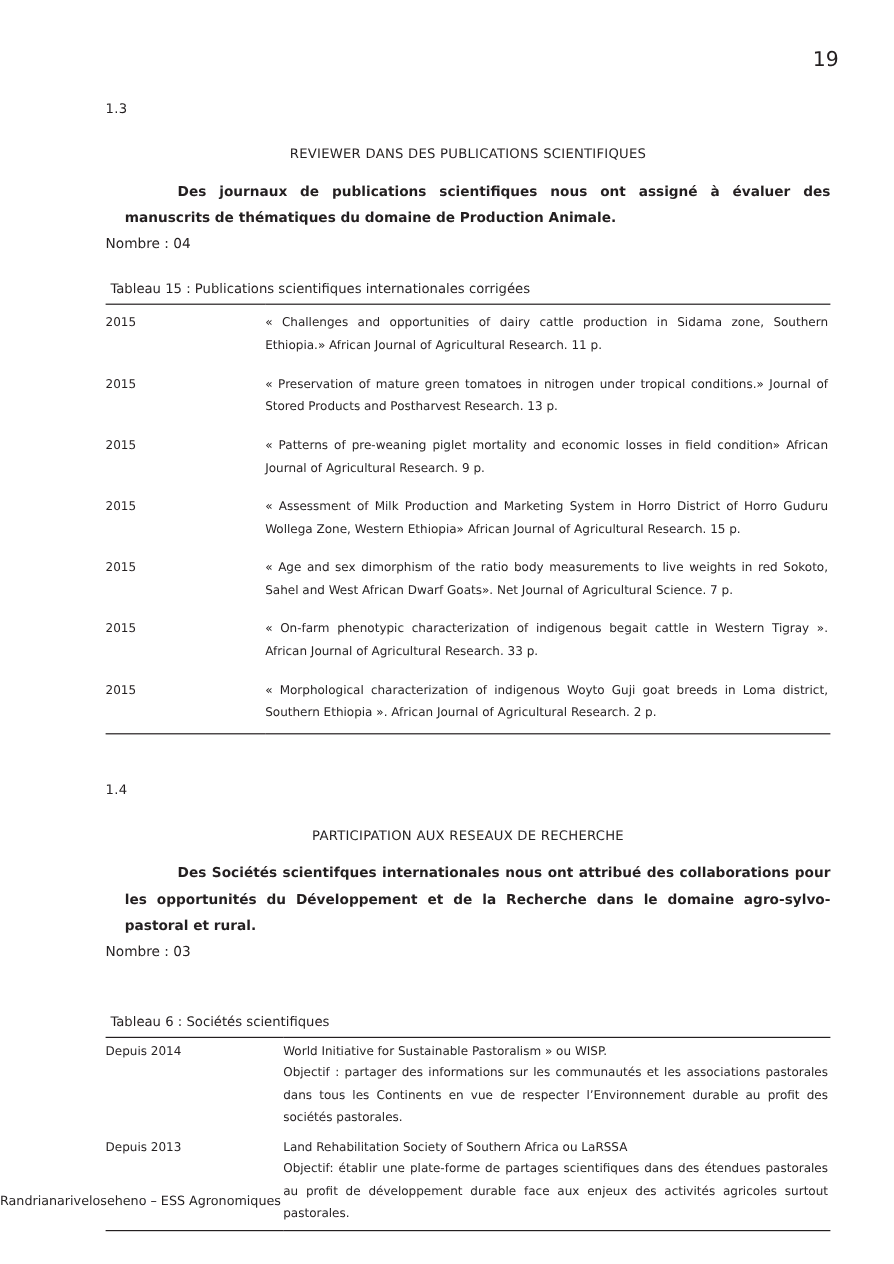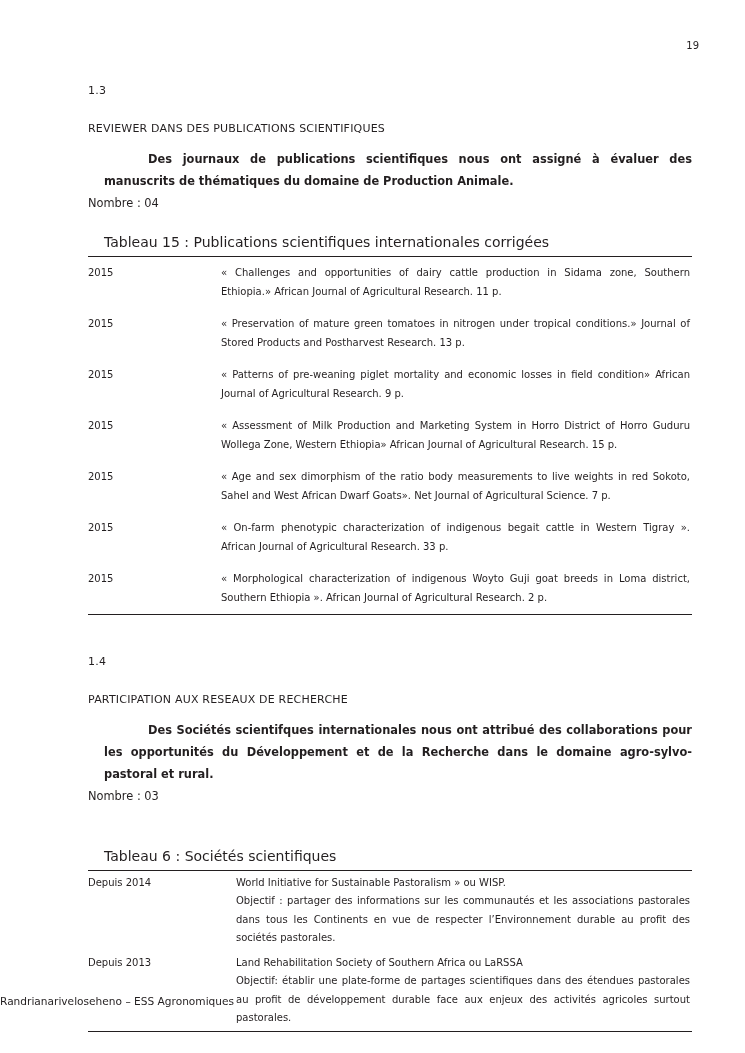--- a/index.html
+++ b/index.html
@@ -19,21 +19,21 @@
     position: relative;
     width: 745px;
     height: 1053px;
     box-sizing: border-box;
     padding: 0;
   }
   .page-number {
     position: absolute;
     top: 40px;
     right: 46px;
-    font-size: 10px;
+    font-size: 17px;
     color: #231f20;
   }
   .content {
     position: absolute;
     top: 84px;
     left: 88px;
     width: 604px;
   }
   .heading {
     font-size: 11px;
@@ -41,42 +41,43 @@
     margin: 0 0 14px 0;
     display: flex;
     flex-direction: column;
   }
   .heading .num {
     width: 38px;
     flex: 0 0 38px;
   }
   .heading .txt {
     flex: 1;
+    text-align: center;
   }
   p.body {
     font-size: 11.4px;
     line-height: 1.92;
     margin: 0 0 0 16px;
     text-align: justify;
     text-justify: inter-word;
     font-weight: bold;
   }
   p.body.indent {
     text-indent: 44px;
   }
   .spacer-md { height: 20px; }
   .spacer-lg { height: 40px; }
   .nombre {
     font-size: 11.4px;
     line-height: 1.9;
     margin: 0;
   }
   .table-caption {
-    font-size: 14px;
-    margin: 0 0 6px 16px;
+    font-size: 11px;
+    margin: 0 0 6px 4px;
   }
   table.doc-table {
     width: 100%;
     border-collapse: collapse;
     font-size: 10px;
     table-layout: fixed;
   }
   table.doc-table tr.top-border td {
     border-top: 1px solid #231f20;
   }

